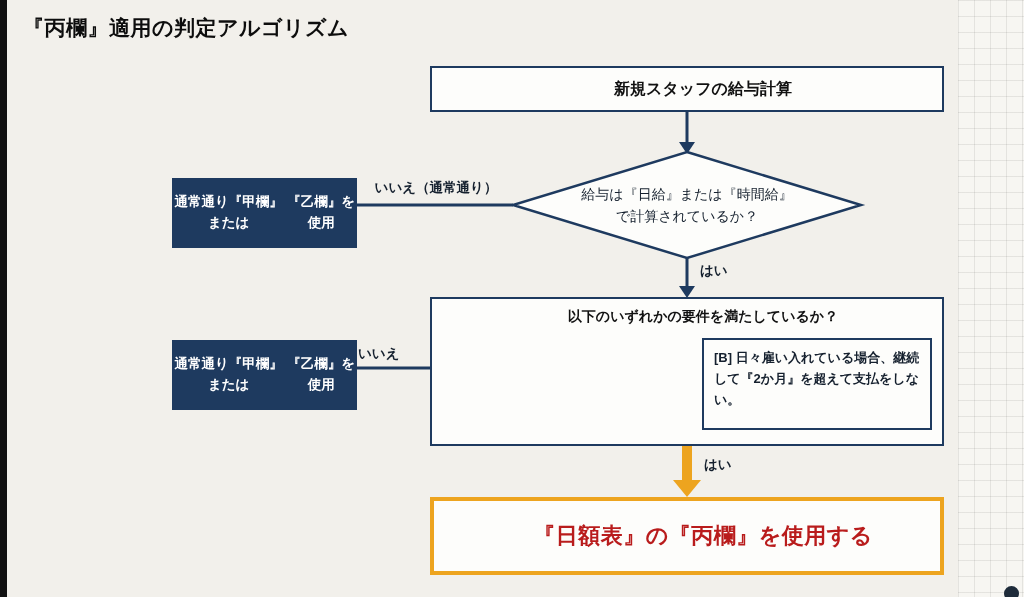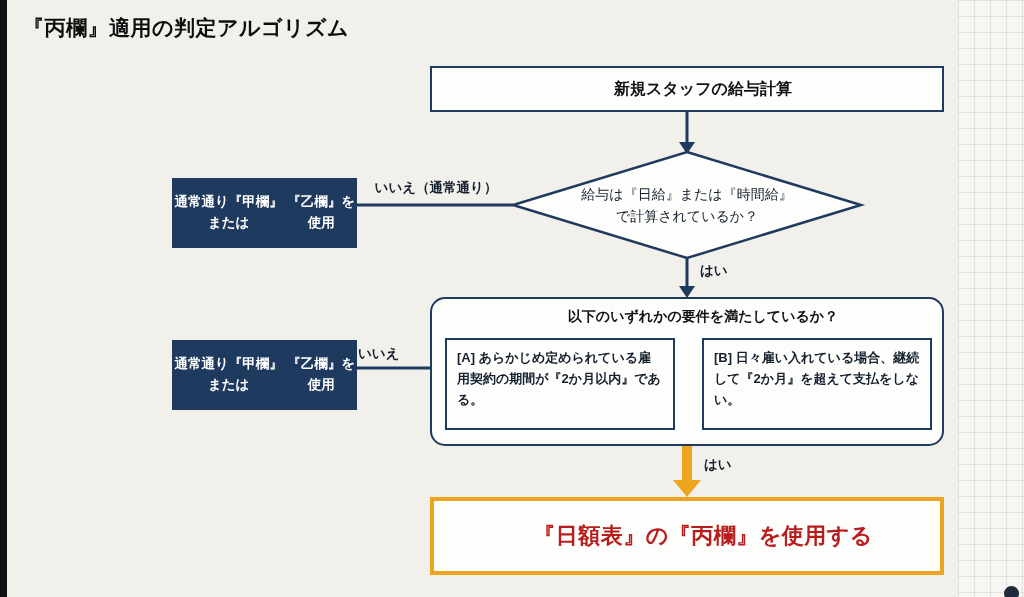--- a/index.html
+++ b/index.html
@@ -111,21 +111,20 @@
     white-space: nowrap;
   }
   .label-no-1 { left: 352px; top: 179px; width: 168px; text-align: center; }
   .label-yes-1 { left: 700px; top: 262px; }
   .label-no-2 { left: 358px; top: 345px; }
   .label-yes-2 { left: 704px; top: 456px; }
   .requirements-box {
     left: 430px; top: 297px;
     width: 514px; height: 149px;
     display: block;
-    border-radius: 15px;
   }
   .requirements-header {
     margin-top: 9px;
     text-align: center;
     font-size: 14px;
     font-weight: bold;
     color: #111111;
   }
   .condition-box {
     position: absolute;
@@ -196,23 +195,20 @@
   <div class="edge-label label-no-1">いいえ（通常通り）</div>
   <div class="edge-label label-yes-1">はい</div>
 
   <div class="box-filled fallback-1">
     <div>通常通り『甲欄』または</div>
     <div>『乙欄』を使用</div>
   </div>
 
   <div class="box-outline requirements-box">
     <div class="requirements-header">以下のいずれかの要件を満たしているか？</div>
-    <div class="condition-box condition-a">
-      <span>[A] あらかじめ定められている雇用契約の期間が『2か月以内』である。</span>
-    </div>
     <div class="condition-box condition-b">
       <span>[B] 日々雇い入れている場合、継続して『2か月』を超えて支払をしない。</span>
     </div>
   </div>
 
   <div class="edge-label label-no-2">いいえ</div>
   <div class="edge-label label-yes-2">はい</div>
 
   <div class="box-filled fallback-2">
     <div>通常通り『甲欄』または</div>

